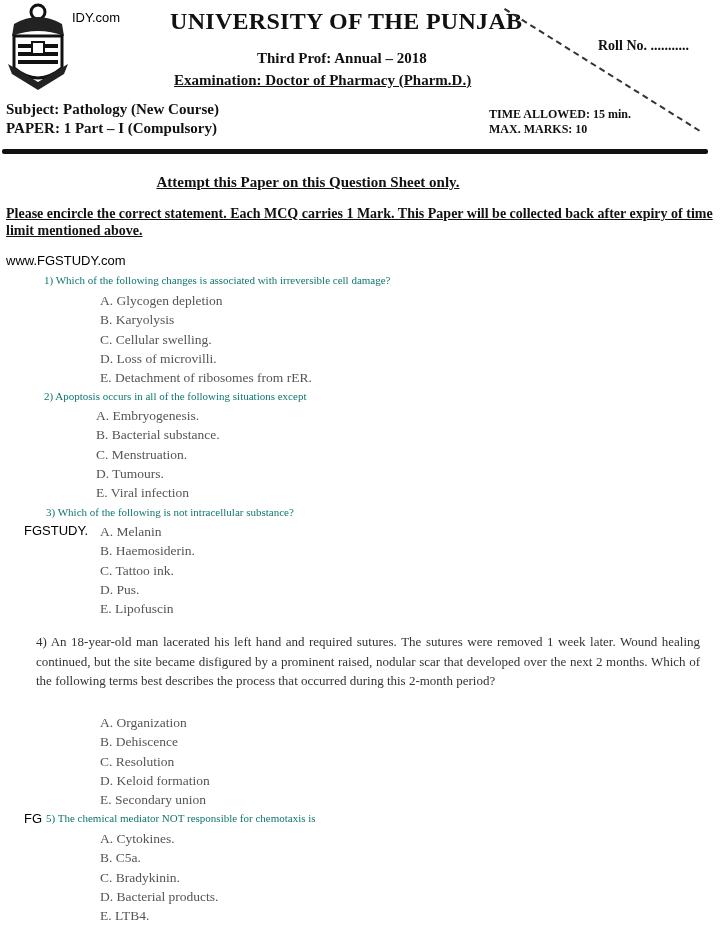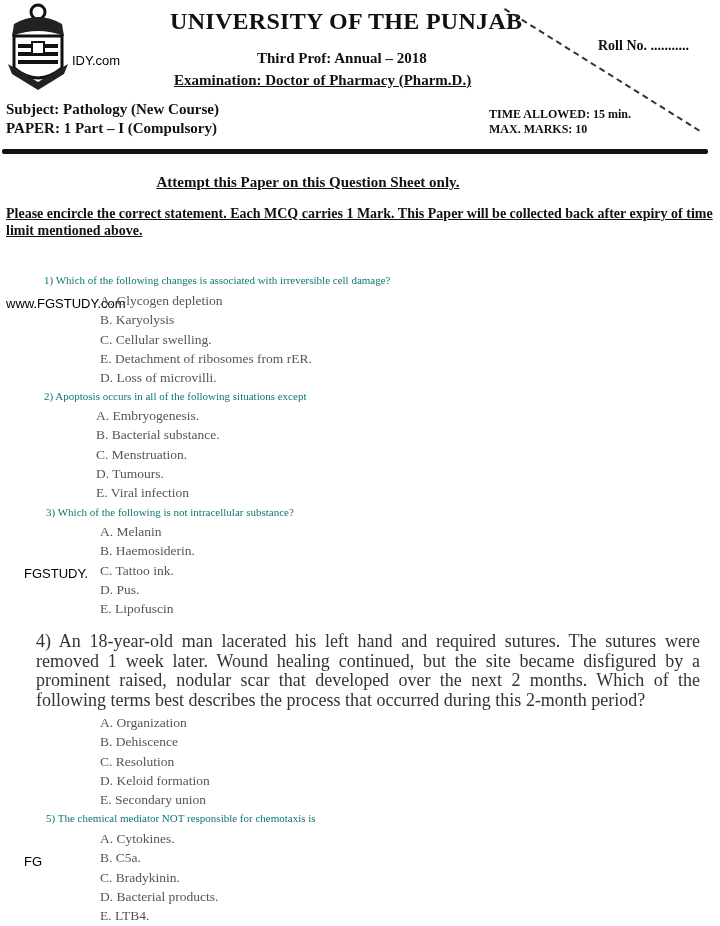--- a/index.html
+++ b/index.html
@@ -2,35 +2,35 @@
 <html><head>
   <meta charset="utf-8">
   <style>
     html, body { margin: 0; padding: 0; background: #ffffff; }
     body {
       width: 720px; height: 926px; position: relative; overflow: hidden;
       font-family: "Liberation Serif", "DejaVu Serif", serif; color: #111;
     }
     .abs { position: absolute; }
     .logo { left: 4px; top: 2px; width: 68px; height: 90px; }
-    .wm { font-family: "Liberation Sans", "DejaVu Sans", sans-serif; color: #000; font-size: 13px; font-weight: normal; margin-top: 43px; }
+    .wm { font-family: "Liberation Sans", "DejaVu Sans", sans-serif; color: #000; font-size: 13px; font-weight: normal; }
     .title { left: 170px; top: 8px; font-size: 24px; font-weight: bold; letter-spacing: 0.3px; }
     .sub1 { left: 249px; top: 50px; font-size: 15px; font-weight: bold; margin-left: 8px; }
     .sub2 { left: 174px; top: 72px; font-size: 15px; font-weight: bold; text-decoration: underline; }
     .roll { left: 598px; top: 38px; font-size: 14px; font-weight: bold; }
     .subj { left: 6px; top: 100px; font-size: 15px; font-weight: bold; line-height: 19px; }
     .timebox { left: 489px; top: 107px; font-size: 12px; font-weight: bold; line-height: 15px; }
     .rule { left: 2px; top: 149px; width: 706px; height: 5px; background: #111; border-radius: 2px; }
     .diag { left: 505px; top: 8px; width: 230px; height: 2px;
       border-top: 2px dashed #333; transform-origin: 0 0; transform: rotate(32deg); }
     .instr1 { left: 0; width: 616px; top: 174px; text-align: center; font-size: 15px; font-weight: bold; text-decoration: underline; }
     .instr2 { left: 6px; top: 205px; width: 708px; font-size: 14px; font-weight: bold; text-decoration: underline; line-height: 17px; }
     .q { font-size: 11px; color: #0f766e; line-height: 19.3px; }
     .opt { font-size: 13.5px; color: #555; line-height: 19.3px; }
-    .qpara { left: 36px; top: 632px; width: 664px; font-size: 18px; color: #333; line-height: 19.5px; text-align: justify; }
+    .qpara { left: 36px; top: 632px; width: 664px; font-size: 13px; color: #333; line-height: 19.5px; text-align: justify; }
   </style>
 </head>
 <body>
 
 <div class="abs logo">
   <svg width="68" height="90" viewBox="0 0 68 90">
     <circle cx="34" cy="10" r="7" fill="none" stroke="#111" stroke-width="3"></circle>
     <path d="M10 22 Q34 8 58 22 L60 34 Q34 24 8 34 Z" fill="#222"></path>
     <path d="M10 34 L58 34 L58 66 Q34 86 10 66 Z" fill="#fff" stroke="#111" stroke-width="3"></path>
     <rect x="14" y="42" width="40" height="4" fill="#111"></rect>
@@ -61,22 +61,22 @@
 <div class="abs instr1">Attempt this Paper on this Question Sheet only.</div>
 <div class="abs instr2">Please encircle the correct statement. Each MCQ carries 1 Mark. This Paper will be collected back after expiry of time limit mentioned above.</div>
 
 <div class="abs wm" style="left:6px; top:253px;">www.FGSTUDY.com</div>
 
 <div class="abs q" style="left:44px; top:271px;">1) Which of the following changes is associated with irreversible cell damage?</div>
 <div class="abs" style="left:100px; top:291px;">
   <div class="opt">A. Glycogen depletion</div>
   <div class="opt">B. Karyolysis</div>
   <div class="opt">C. Cellular swelling.</div>
+  <div class="opt">D. Loss of microvilli.</div>
   <div class="opt">E. Detachment of ribosomes from rER.</div>
-  <div class="opt">D. Loss of microvilli.</div>
 </div>
 
 <div class="abs q" style="left:44px; top:387px;">2) Apoptosis occurs in all of the following situations except</div>
 <div class="abs" style="left:96px; top:406px;">
   <div class="opt">A.  Embryogenesis.</div>
   <div class="opt">B. Bacterial substance.</div>
   <div class="opt">C. Menstruation.</div>
   <div class="opt">D. Tumours.</div>
   <div class="opt">E. Viral infection</div>
 </div>

